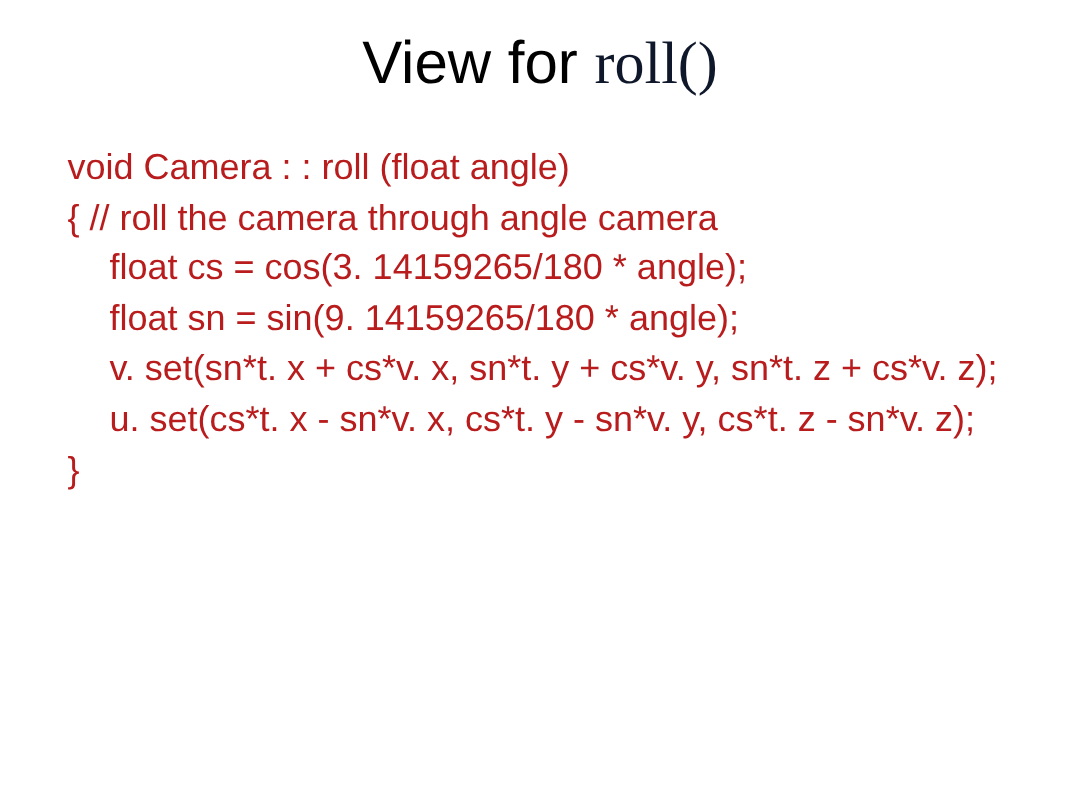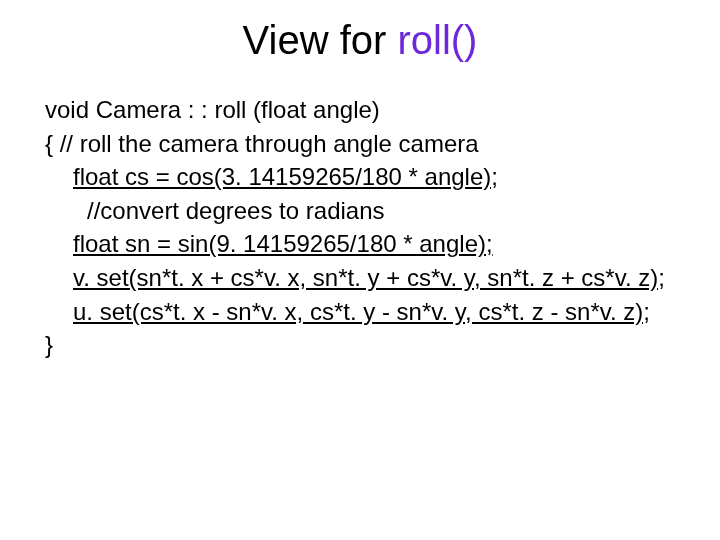--- a/index.html
+++ b/index.html
@@ -18,45 +18,45 @@
     box-sizing: border-box;
   }
   .title {
     text-align: center;
     font-size: 40px;
     margin-top: 18px;
     margin-bottom: 30px;
     color: #000000;
   }
   .title .emph {
-    color: #6d28d9;
+    color: #0f172a;
+    font-family: Liberation Serif, serif;
   }
   .body {
     padding-left: 45px;
     padding-right: 20px;
     font-size: 24px;
     line-height: 1.4;
-    color: #000000;
+    color: #b91c1c;
   }
   .line {
     white-space: nowrap;
   }
-  .indent1 { padding-left: 28px; text-decoration: underline; }
+  .indent1 { padding-left: 28px; }
   .indent2 { padding-left: 42px; }
 </style>
 </head>
 <body>
 
 <div class="slide">
   <div class="title">
     <span>View for </span><span class="emph">roll()</span>
   </div>
   <div class="body">
     <div class="line">void Camera : : roll (float angle)</div>
     <div class="line">{ // roll the camera through angle camera</div>
     <div class="line indent1">float cs = cos(3. 14159265/180 * angle);</div>
-    <div class="line indent2">//convert degrees to radians</div>
     <div class="line indent1">float sn = sin(9. 14159265/180 * angle);</div>
     <div class="line indent1">v. set(sn*t. x + cs*v. x, sn*t. y + cs*v. y, sn*t. z + cs*v. z);</div>
     <div class="line indent1">u. set(cs*t. x - sn*v. x, cs*t. y - sn*v. y, cs*t. z - sn*v. z);</div>
     <div class="line">}</div>
   </div>
 </div>
 
 </body></html>

